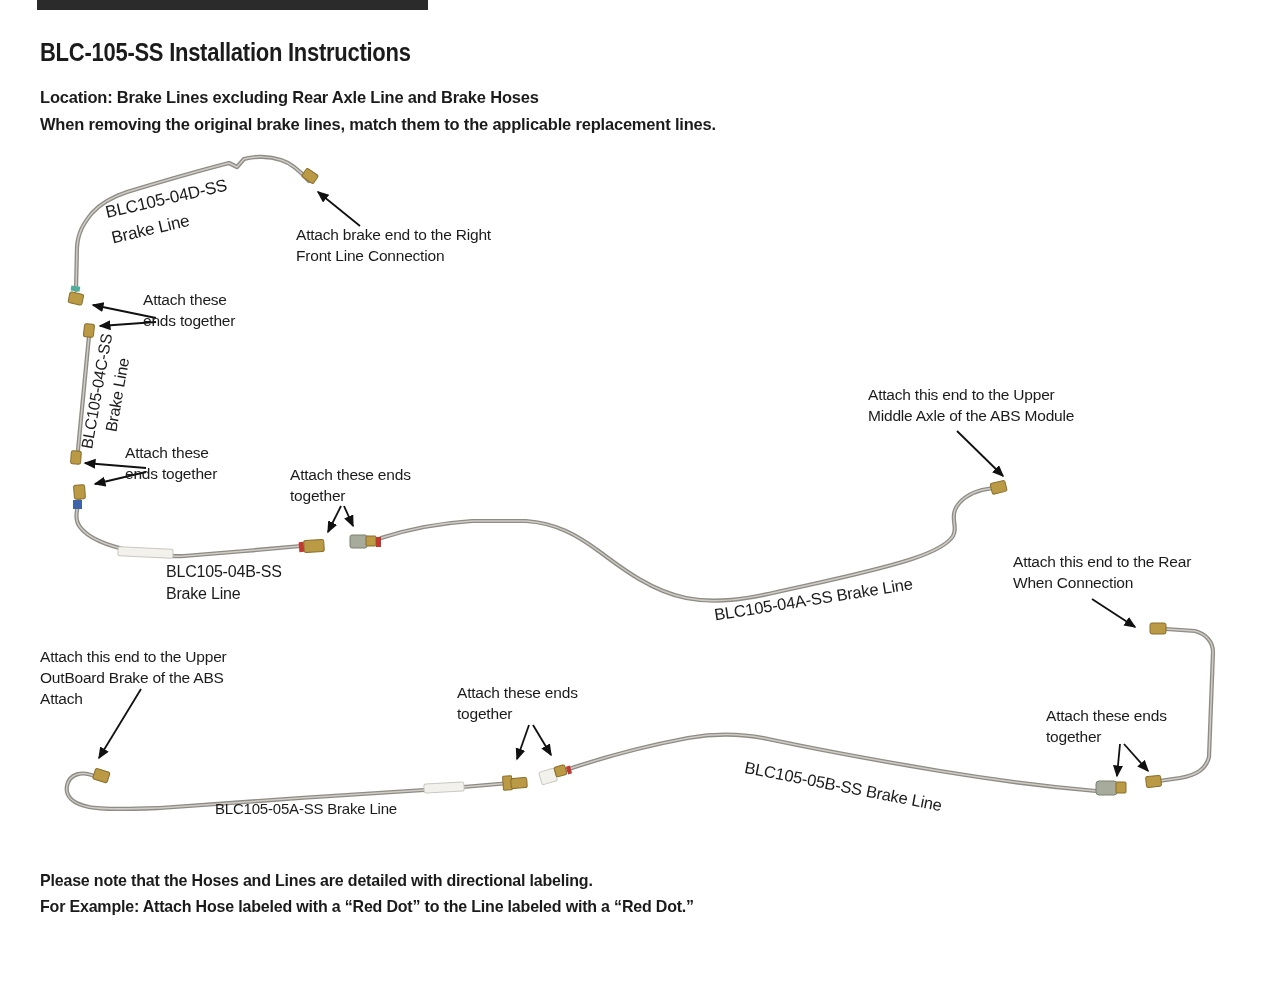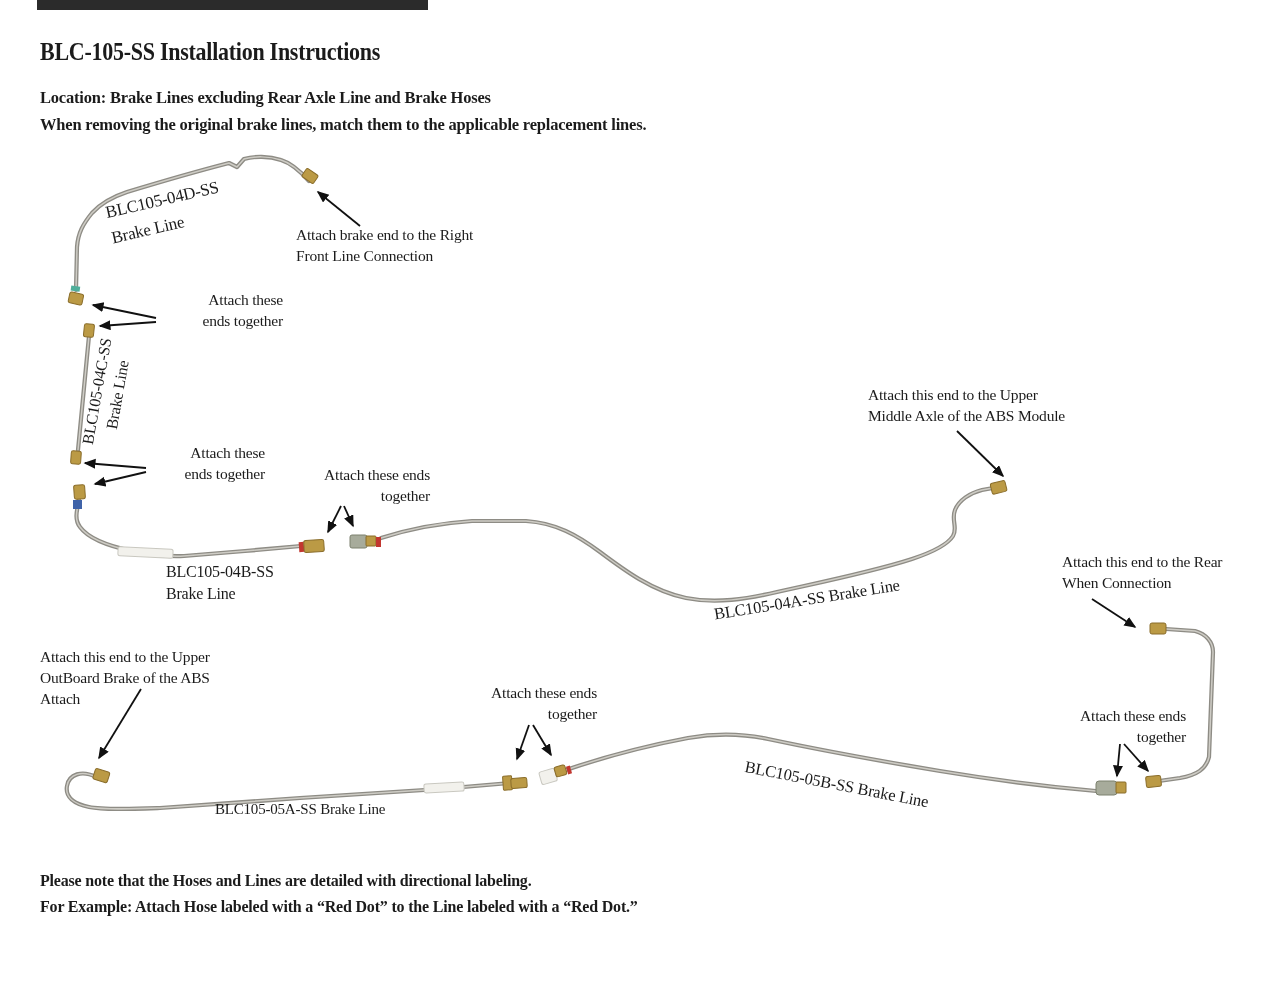--- a/index.html
+++ b/index.html
@@ -1,34 +1,34 @@
 <!DOCTYPE html>
 <html style="--text: #1b1b1b; --top-bar: #2b2b2b; --tube-dark: #8e8c85; --tube-light: #ceccc5; --brass: #bb9a45; --brass-dark: #8a6d2a; --red-band: #c23730; --blue-band: #3f63a8; --teal-band: #4fae9a; --sleeve: #f2f1ec; --block: #a7ab9b; --arrow: #111111;"><head>
 <meta charset="utf-8">
 <style>
   html,body{margin:0;padding:0;background:#ffffff;}
   .sheet{
     position:relative;width:1280px;height:989px;background:#ffffff;overflow:hidden;
-    font-family:Liberation Serif, serif;color:var(--text,#1b1b1b);
+    font-family:Liberation Sans, sans-serif;color:var(--text,#1b1b1b);
   }
   .top-bar{position:absolute;left:37px;top:0;width:391px;height:10px;background:var(--top-bar,#2b2b2b);}
   .title{
     position:absolute;left:40px;top:38px;margin:0;font-size:25px;font-weight:bold;
     letter-spacing:-0.3px;transform:scaleX(0.88);transform-origin:left center;white-space:nowrap;
   }
   .sub{
     position:absolute;left:40px;font-size:17px;font-weight:bold;letter-spacing:-0.2px;
     white-space:nowrap;transform:scaleX(0.97);transform-origin:left center;
   }
   .note{
     position:absolute;left:40px;font-size:16.5px;font-weight:bold;letter-spacing:-0.2px;
     white-space:nowrap;transform:scaleX(0.97);transform-origin:left center;
   }
   .ann{position:absolute;font-size:15.5px;line-height:21px;letter-spacing:-0.2px;}
-  .ann.center{text-align:right;}
+  .ann.center{text-align:left;}
   .part{position:absolute;font-size:16px;line-height:22px;letter-spacing:-0.2px;white-space:nowrap;}
   .part.center{text-align:center;}
   .rot{transform-origin:center center;}
   .diagram-svg{position:absolute;left:0;top:0;}
   .tube-outer{fill:none;stroke:var(--tube-dark,#8e8c85);stroke-width:4.2;stroke-linecap:round;stroke-linejoin:round;}
   .tube-inner{fill:none;stroke:var(--tube-light,#ceccc5);stroke-width:1.5;stroke-linecap:round;stroke-linejoin:round;}
   .brass{fill:var(--brass,#bb9a45);stroke:var(--brass-dark,#8a6d2a);stroke-width:1;}
   .band-red{fill:var(--red-band,#c23730);}
   .band-blue{fill:var(--blue-band,#3f63a8);}
   .band-teal{fill:var(--teal-band,#4fae9a);}
@@ -172,21 +172,21 @@
   <div class="ann center" style="left:290px;top:464px;width:140px;">
     <div>Attach these ends</div>
     <div>together</div>
   </div>
 
   <div class="ann" style="left:868px;top:384px;width:240px;">
     <div>Attach this end to the Upper</div>
     <div>Middle Axle of the ABS Module</div>
   </div>
 
-  <div class="ann" style="left:1062px;top:551px;width:205px;">
+  <div class="ann" style="left:1013px;top:551px;width:205px;">
     <div>Attach this end to the Rear</div>
     <div>When Connection</div>
   </div>
 
   <div class="ann" style="left:40px;top:646px;width:220px;">
     <div>Attach this end to the Upper</div>
     <div>OutBoard Brake of the ABS</div>
     <div>Attach</div>
   </div>
 

